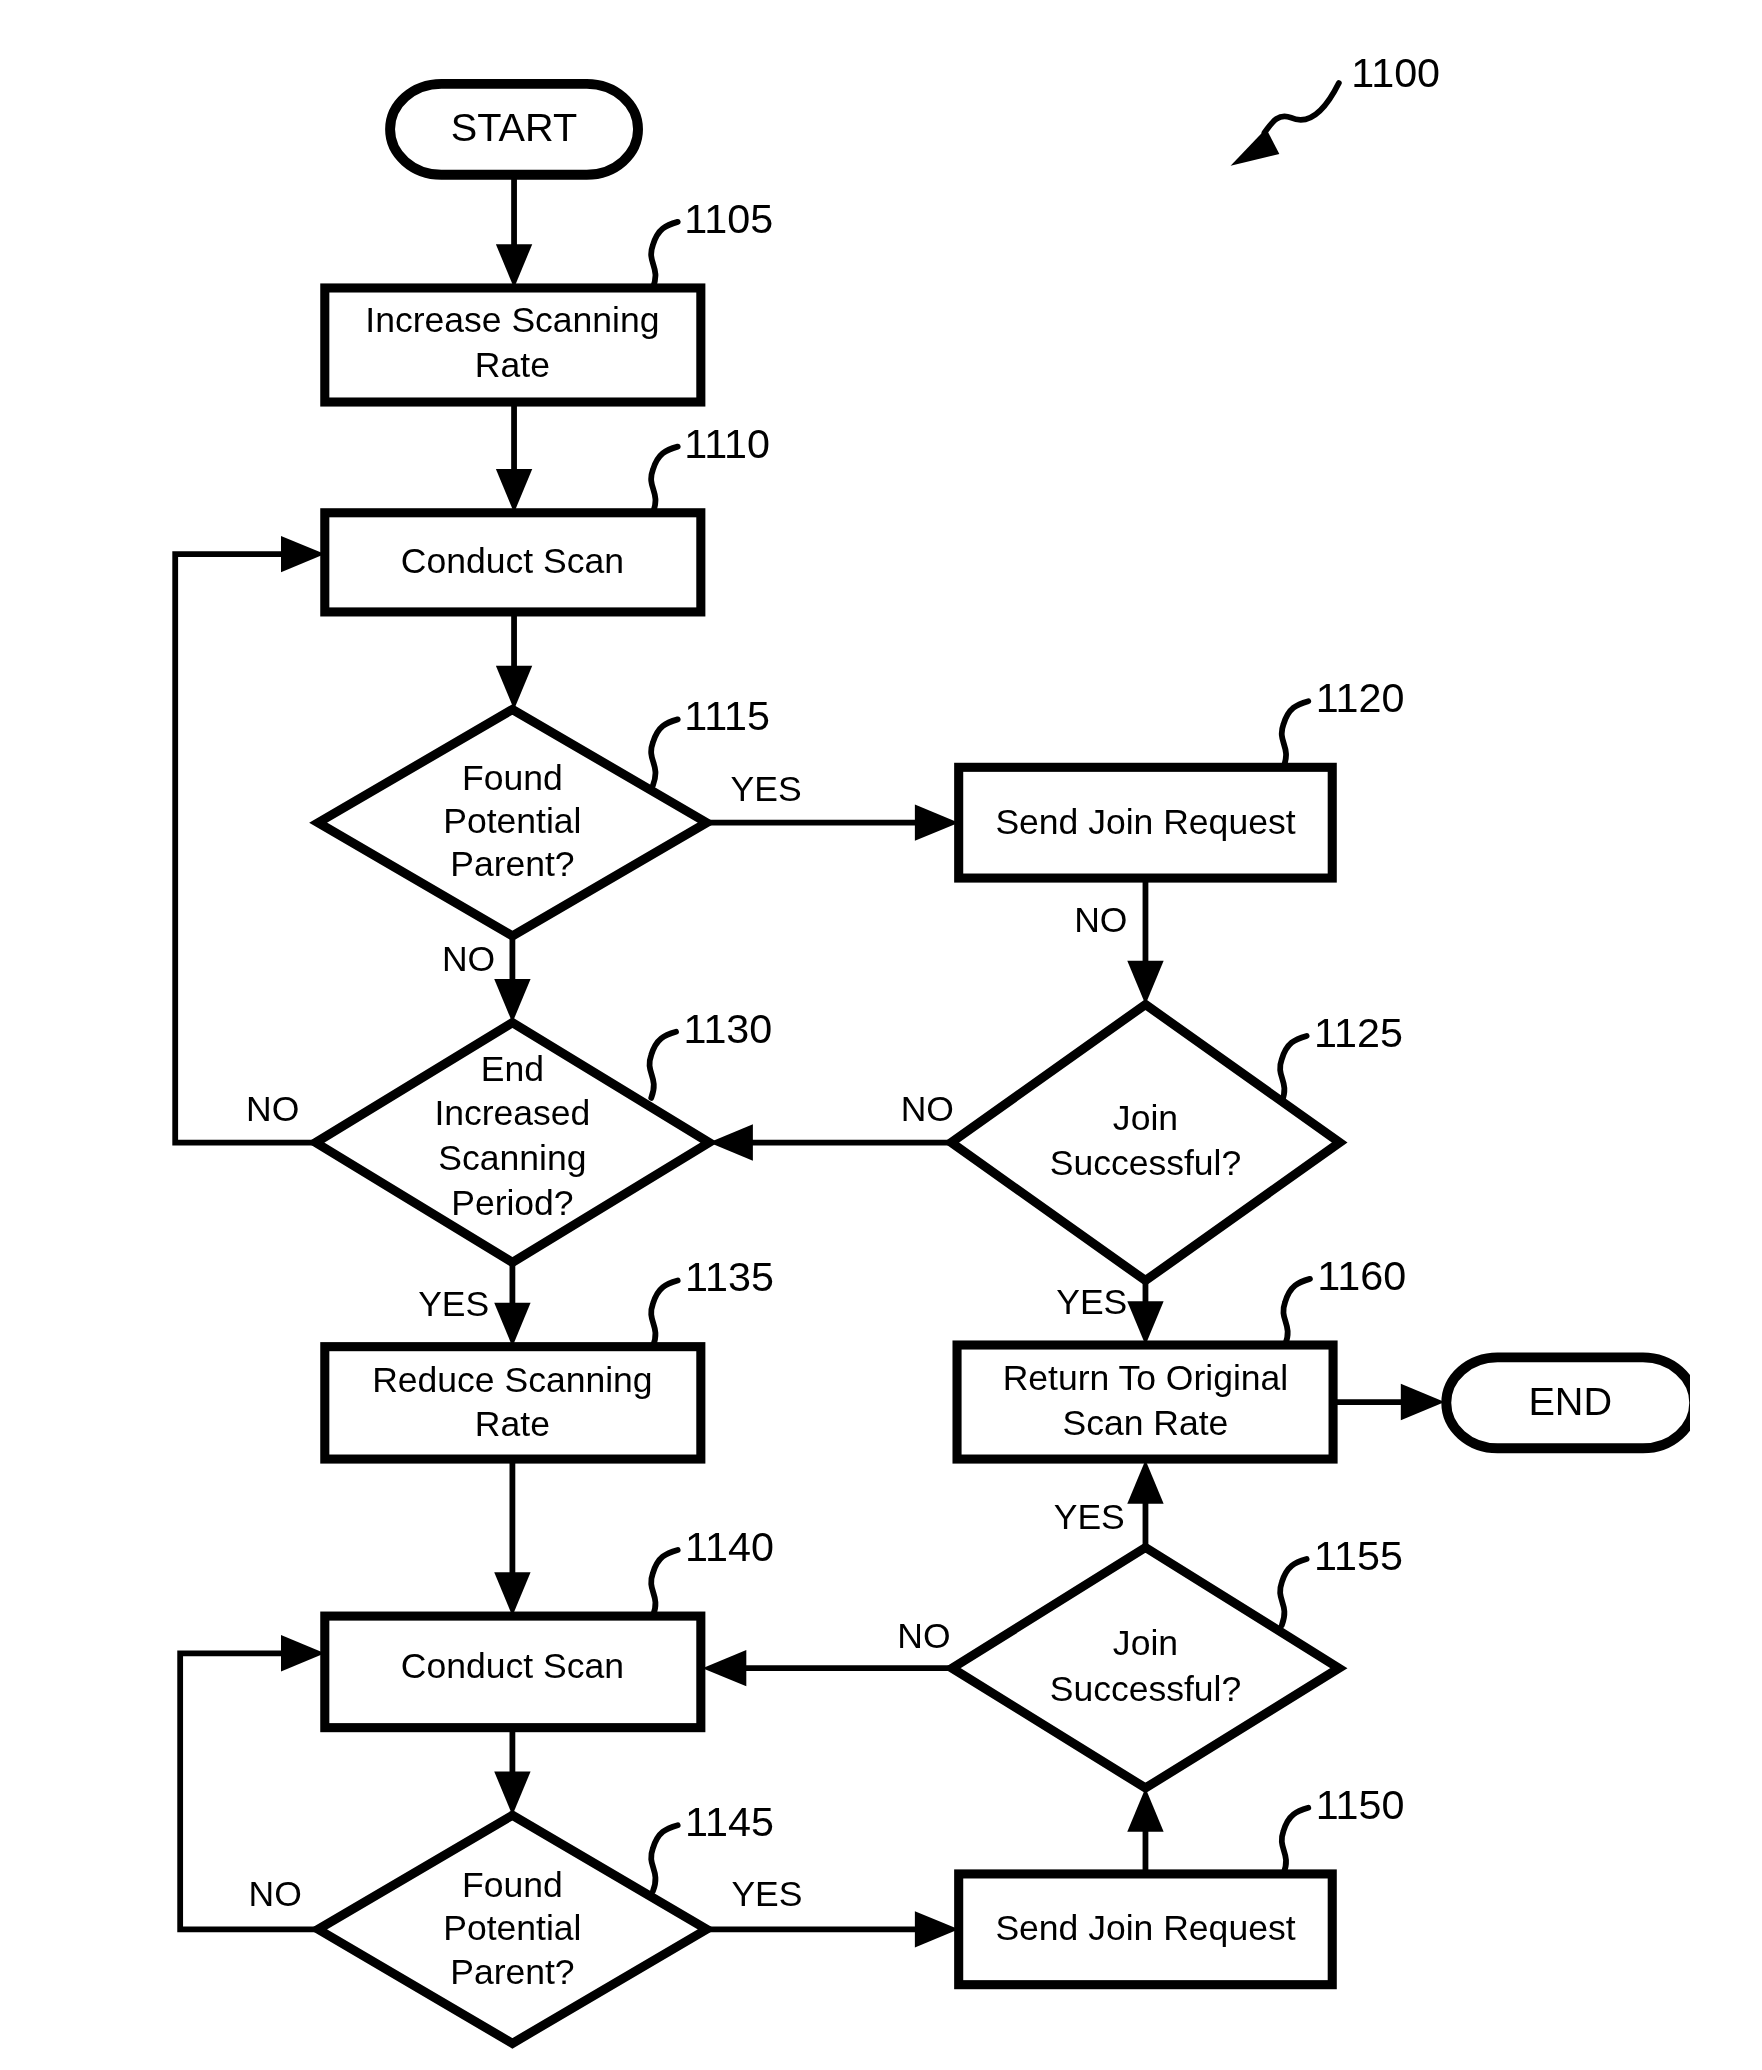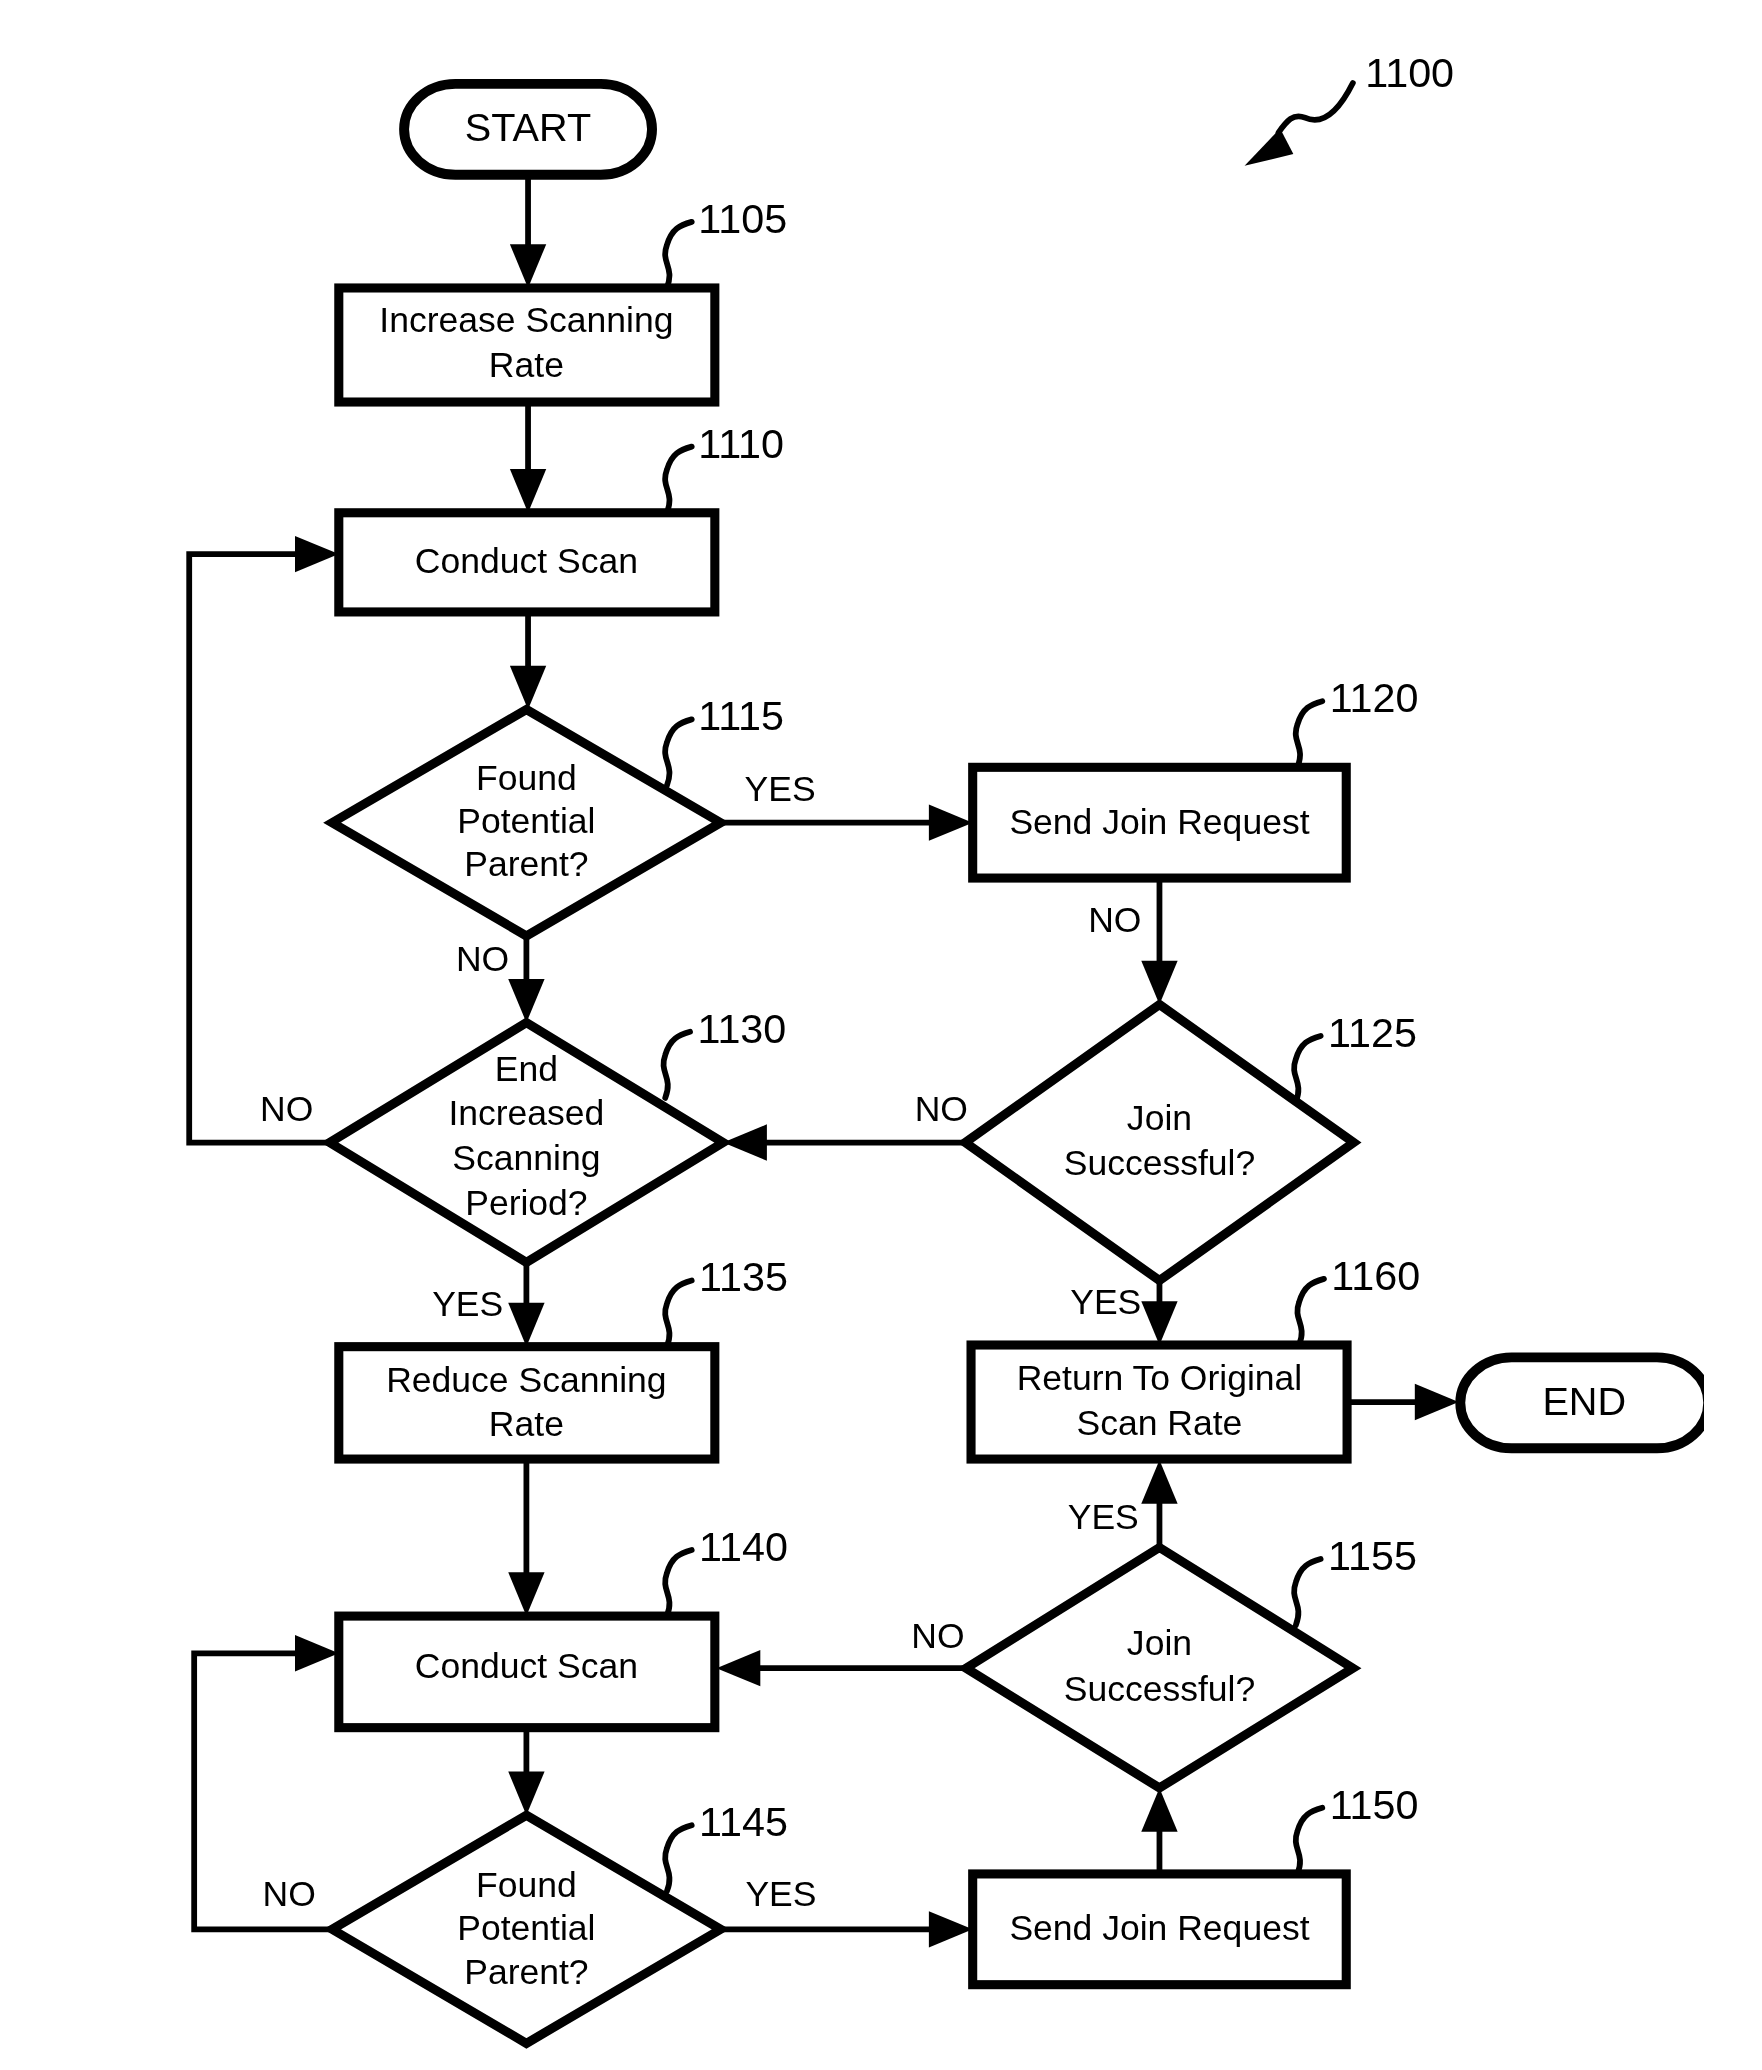--- a/index.html
+++ b/index.html
@@ -9,21 +9,20 @@
   }
   body {
     font-family: "Liberation Sans", sans-serif;
   }
   #figure-root {
     position: relative;
     width: 1690px;
     height: 2071px;
     background: #ffffff;
     overflow: hidden;
-    padding-left: 14px;
   }
   svg#flowchart {
     display: block;
     width: 1762px;
     height: 2071px;
   }
   .shape-outline {
     fill: #ffffff;
     stroke: #000000;
     stroke-width: 11;

